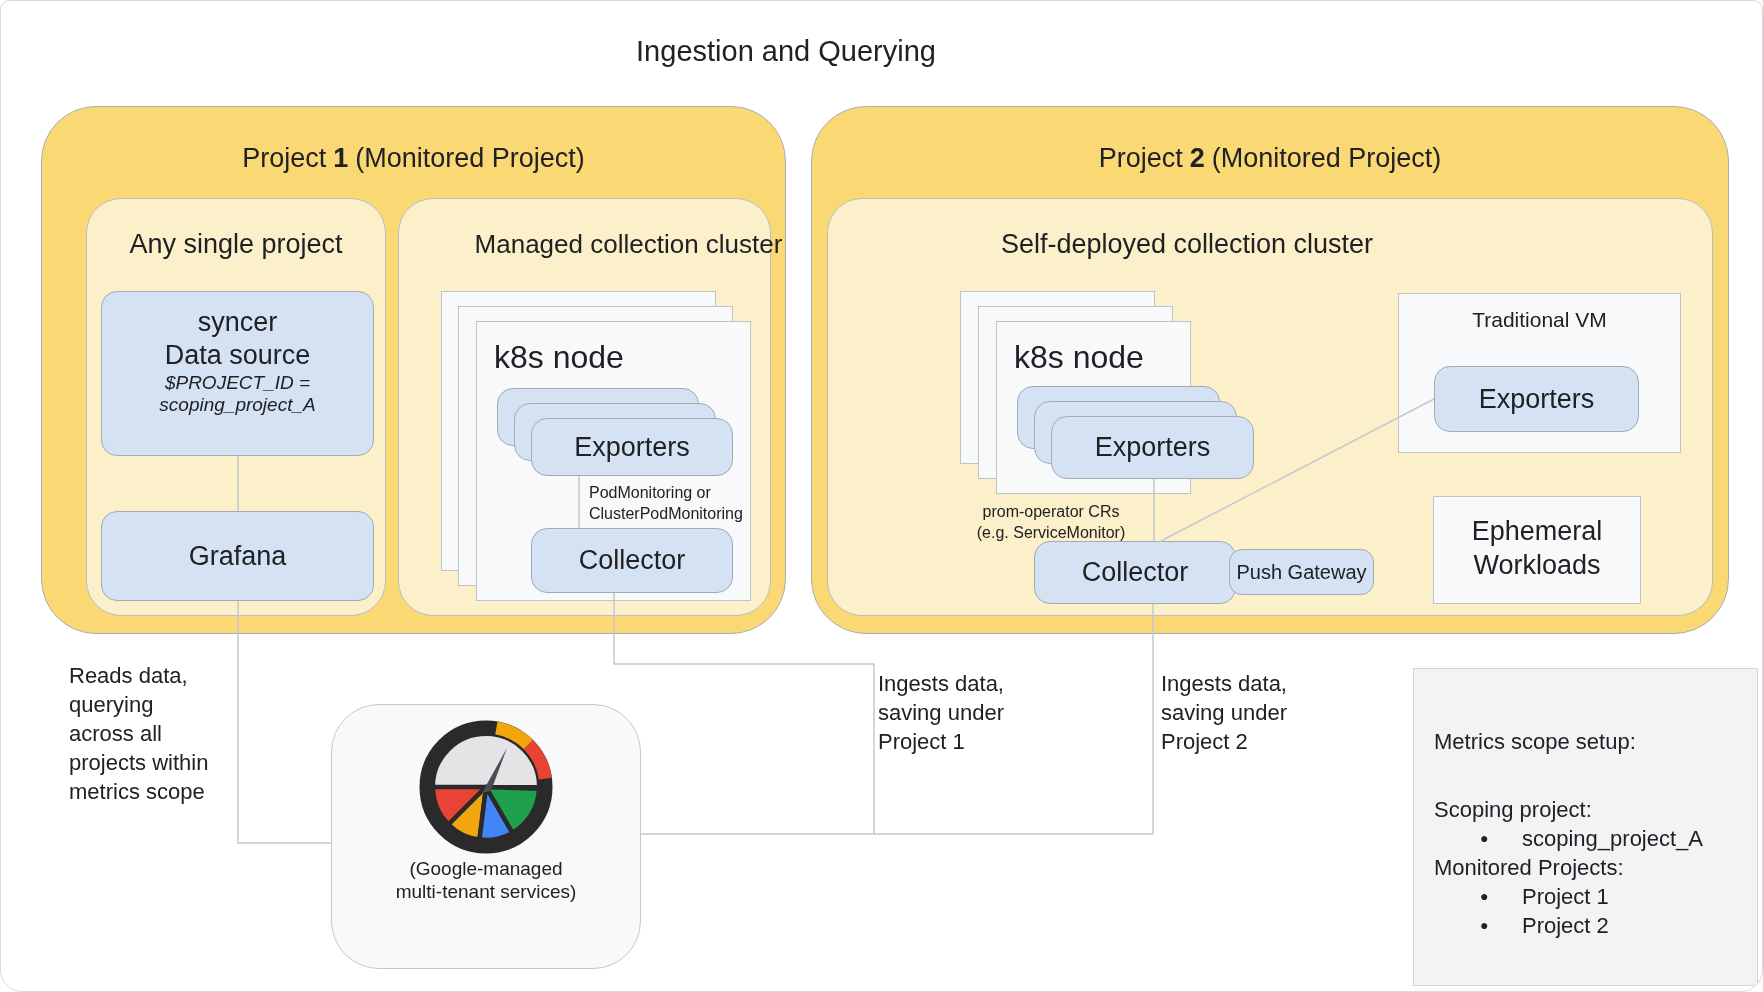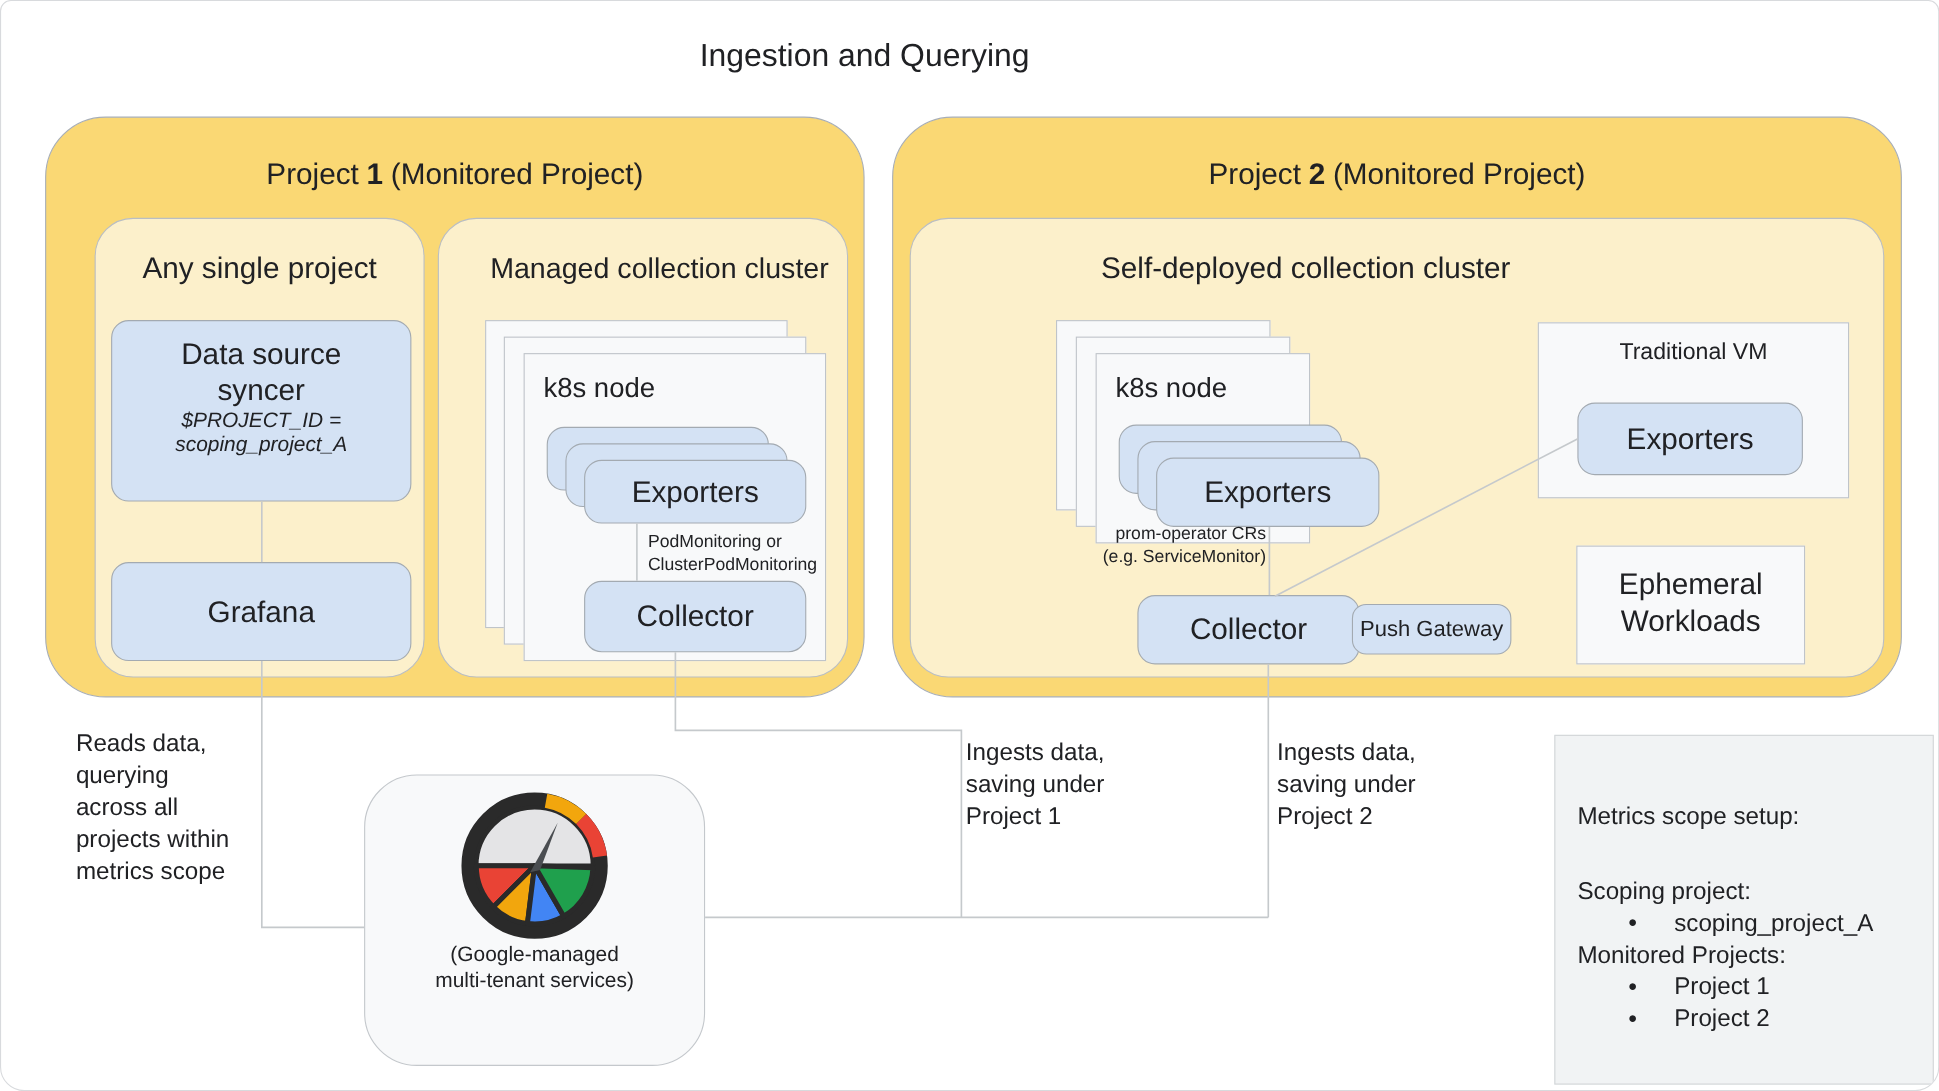--- a/index.html
+++ b/index.html
@@ -10,21 +10,21 @@
   }
   .abs{position:absolute;}
   .title{font-size:29px;text-align:center;}
   .proj{background:#FAD874;border:1.5px solid #A8AEB6;border-radius:55px;box-sizing:border-box;}
   .proj-title{font-size:27px;text-align:center;}
   .pnum{font-weight:700;margin:0 7px;}
   .cream{background:#FCF0CB;border:1.5px solid #B9BEC4;border-radius:35px;box-sizing:border-box;}
   .cream-label{font-size:26px;text-align:center;}
   .card{background:#F8F9FA;border:1.5px solid #BFC4C9;box-sizing:border-box;}
   .blue{background:#D4E2F4;border:1.5px solid #A3AAB1;border-radius:16px;box-sizing:border-box;text-align:center;font-size:27px;}
-  .node-label{font-size:25px;}
+  .node-label{font-size:32px;}
   .small-note{font-size:16px;line-height:21px;}
   .annot{font-size:22px;line-height:29px;}
   .annot span{display:block;}
   .monarch{background:#F8F9FA;border:1.5px solid #C4C8CC;border-radius:48px;box-sizing:border-box;text-align:center;}
   .monarch-title{font-size:28px;margin-top:2px;}
   .monarch-sub{font-size:19px;line-height:23px;}
   .ms-box{background:#F1F3F4;border:1px solid #D2D5D8;box-sizing:border-box;
           font-size:22px;line-height:29px;padding:58px 0 0 20px;}
   .ms-title{margin-bottom:39px;}
   .ms-item{display:flex;padding-left:46px;}
@@ -44,32 +44,32 @@
 
   <div class="abs proj" style="left:40px;top:105px;width:745px;height:528px;"></div>
   <div class="abs proj-title" style="left:40px;top:142px;width:745px;">
     <span>Project</span><span class="pnum">1</span><span>(Monitored Project)</span>
   </div>
 
   <div class="abs cream" style="left:85px;top:197px;width:300px;height:418px;"></div>
   <div class="abs cream-label" style="left:85px;top:228px;width:300px;font-size:27px;">Any single project</div>
 
   <div class="abs blue" style="left:100px;top:290px;width:273px;height:165px;padding-top:14px;">
+    <div class="syncer-main">syncer</div>
     <div class="syncer-main">Data source</div>
-    <div class="syncer-main">syncer</div>
     <div class="sub">$PROJECT_ID =</div>
     <div class="sub">scoping_project_A</div>
   </div>
 
   <div class="abs blue lh-center" style="left:100px;top:510px;width:273px;height:90px;">
     <span>Grafana</span>
   </div>
 
   <div class="abs cream" style="left:397px;top:197px;width:373px;height:418px;"></div>
-  <div class="abs cream-label" style="left:381px;top:228px;width:435px;">Managed collection cluster</div>
+  <div class="abs cream-label" style="left:410px;top:228px;width:435px;">Managed collection cluster</div>
 
   <div class="abs card" style="left:440px;top:290px;width:275px;height:280px;"></div>
   <div class="abs card" style="left:457px;top:305px;width:275px;height:280px;"></div>
   <div class="abs card" style="left:475px;top:320px;width:275px;height:280px;"></div>
   <div class="abs node-label" style="left:493px;top:338px;">k8s node</div>
 
   <div class="abs blue" style="left:496px;top:387px;width:202px;height:58px;"></div>
   <div class="abs blue" style="left:513px;top:402px;width:202px;height:58px;"></div>
   <div class="abs blue lh-center" style="left:530px;top:417px;width:202px;height:58px;">
     <span>Exporters</span>
@@ -96,21 +96,21 @@
   <div class="abs card" style="left:977px;top:305px;width:195px;height:173px;"></div>
   <div class="abs card" style="left:995px;top:320px;width:195px;height:173px;"></div>
   <div class="abs node-label" style="left:1013px;top:338px;">k8s node</div>
 
   <div class="abs blue" style="left:1016px;top:385px;width:203px;height:63px;"></div>
   <div class="abs blue" style="left:1033px;top:400px;width:203px;height:63px;"></div>
   <div class="abs blue lh-center" style="left:1050px;top:415px;width:203px;height:63px;">
     <span>Exporters</span>
   </div>
 
-  <div class="abs small-note" style="left:950px;top:474px;width:200px;text-align:right;">
+  <div class="abs small-note" style="left:950px;top:500px;width:200px;text-align:center;">
     <div>prom-operator CRs</div>
     <div>(e.g. ServiceMonitor)</div>
   </div>
 
   <div class="abs blue lh-center" style="left:1033px;top:540px;width:202px;height:63px;">
     <span>Collector</span>
   </div>
   <div class="abs blue lh-center" style="left:1228px;top:548px;width:145px;height:46px;font-size:20px;border-radius:13px;justify-content:center;">
     <span>Push Gateway</span>
   </div>

